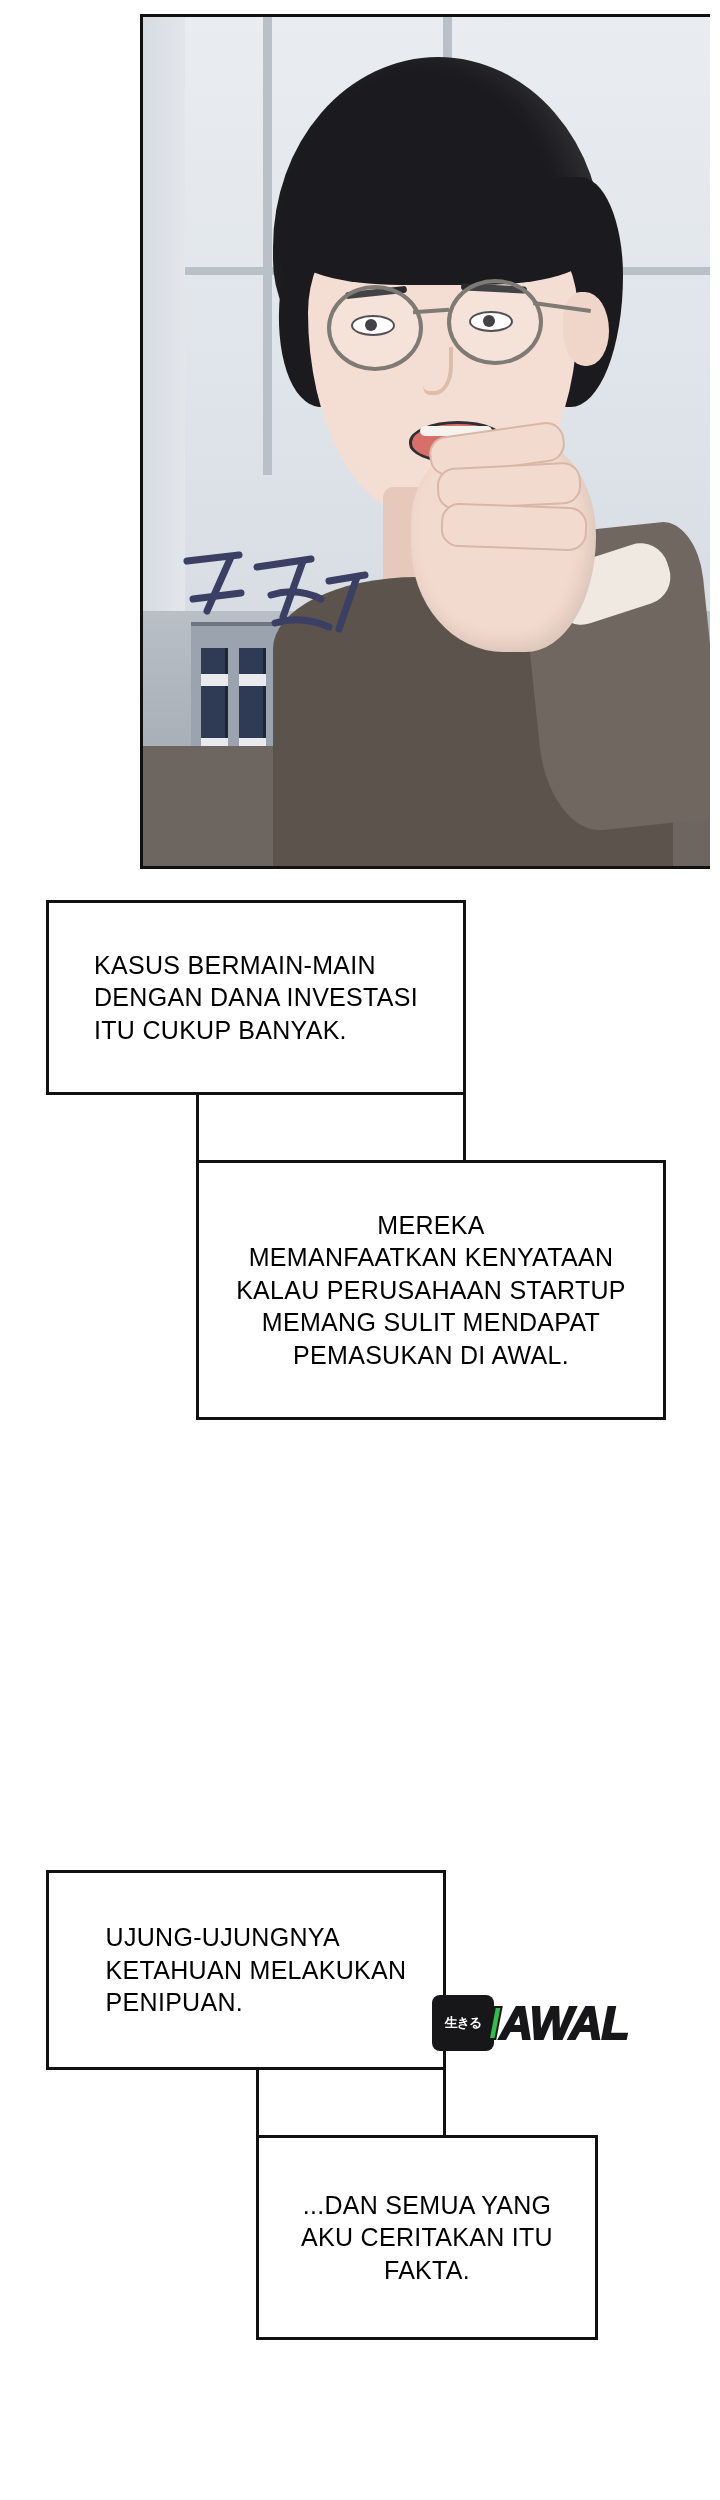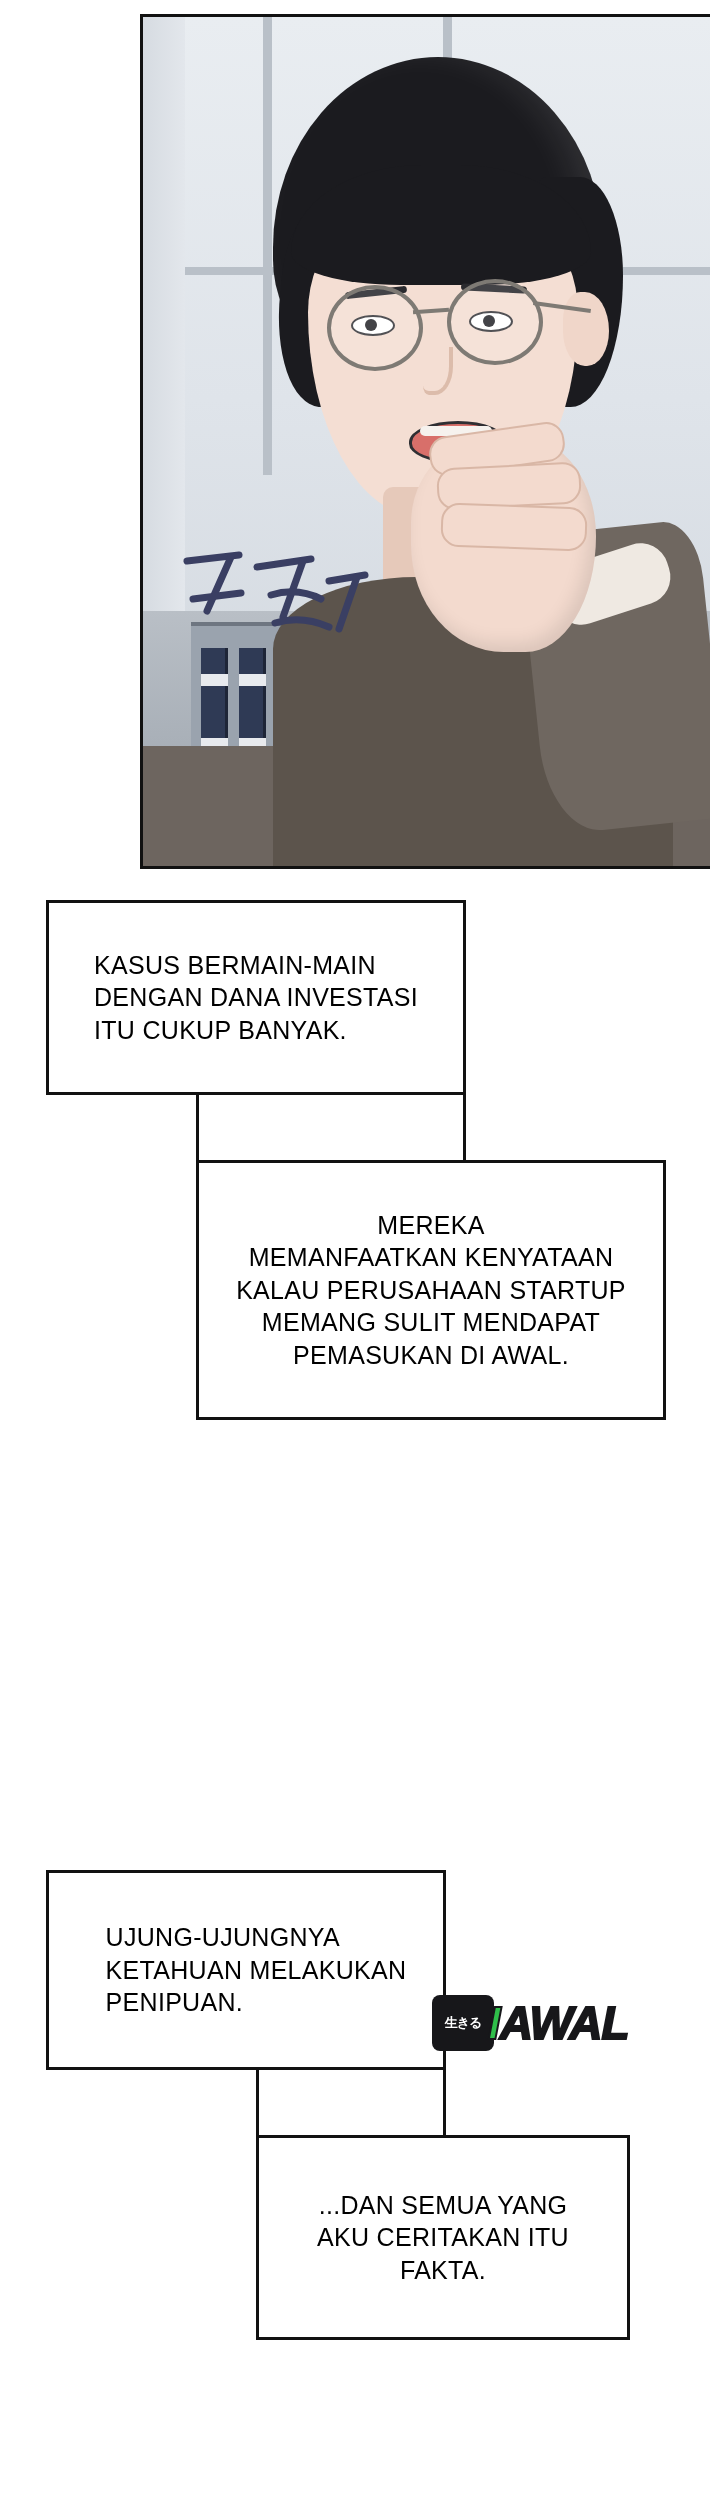--- a/index.html
+++ b/index.html
@@ -334,21 +334,21 @@
     top: 1870px;
     width: 400px;
     height: 200px;
     padding: 0 26px;
   }
   #bubble3 p { text-align: left; margin-left: 20px; }
 
   #bubble4 {
     left: 256px;
     top: 2135px;
-    width: 374px;
+    width: 342px;
     height: 205px;
     padding: 0 38px;
   }
   #bubble4 p { text-align: center; }
 
   .notch-b {
     position: absolute;
     left: 256px;
     top: 2067px;
     width: 190px;

